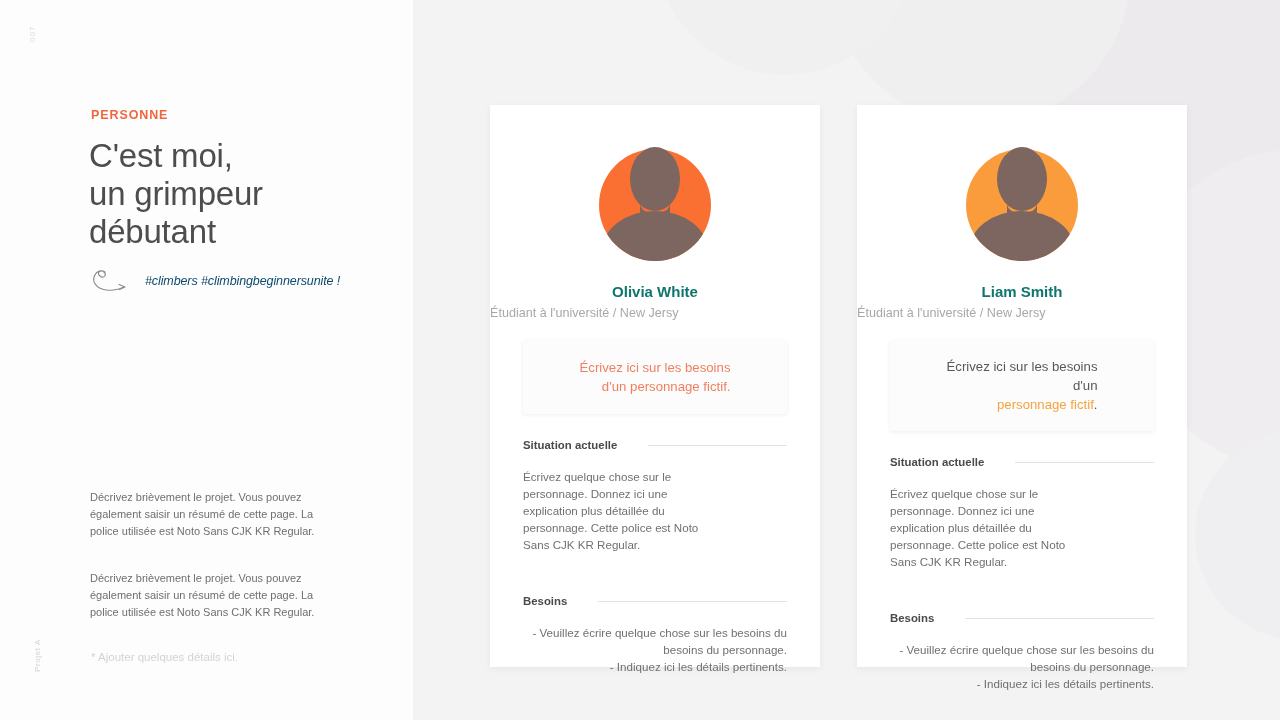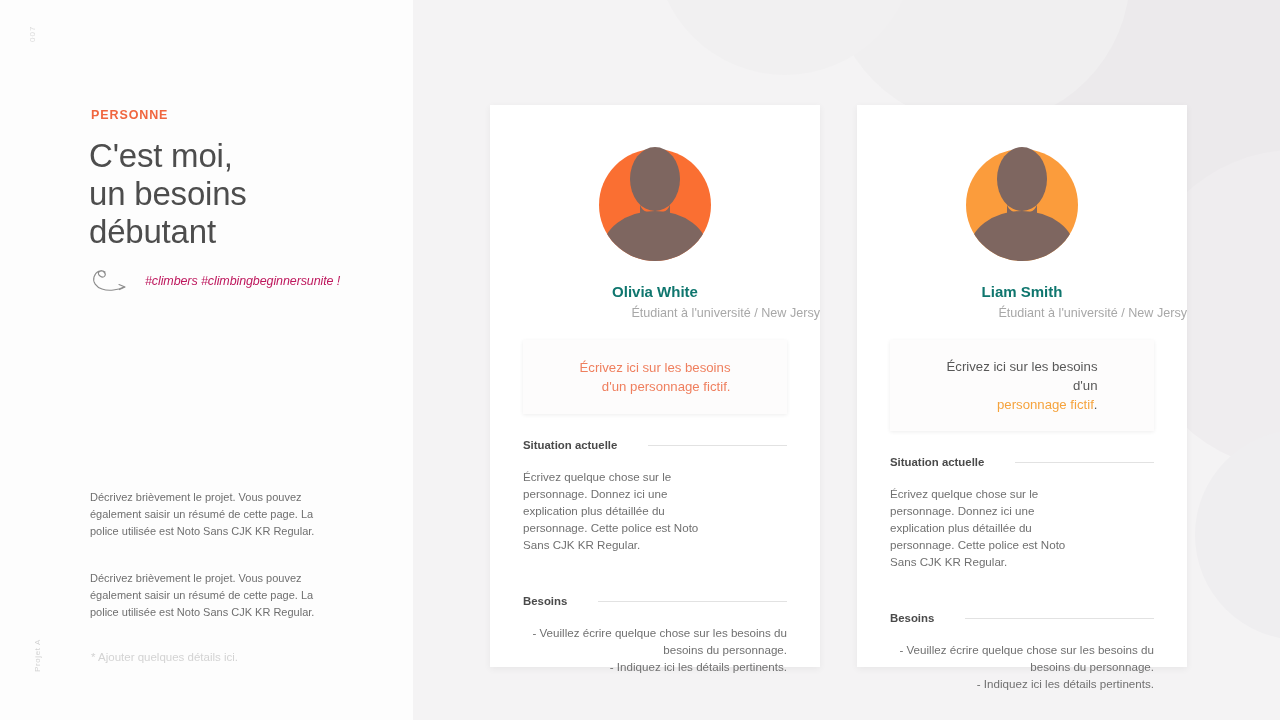--- a/index.html
+++ b/index.html
@@ -60,21 +60,21 @@
     letter-spacing: -0.2px;
   }
 
   .hashtag-row {
     position: absolute; left: 91px; top: 268px;
     display: flex; align-items: center; gap: 10px;
   }
   .arrow-doodle { width: 44px; height: 26px; display:block; }
   .hashtag-text {
     font-size: 12.5px; font-style: italic;
-    color: #be185d; letter-spacing: -0.1px;
+    color: #0c4a6e; letter-spacing: -0.1px;
   }
 
   .body-copy {
     position: absolute; left: 90px;
     width: 250px;
     font-size: 11px;
     line-height: 17px;
     color: #6f6f6f;
   }
   .body-copy.p1 { top: 489px; }
@@ -106,21 +106,21 @@
   }
   .avatar-svg { display: block; width: 118px; height: 118px; overflow: visible; }
 
   .persona-name {
     text-align: center;
     margin-top: 22px;
     font-size: 15px; font-weight: bold;
     color: #0f766e;
   }
   .persona-role {
-    text-align: right;
+    text-align: left;
     margin-top: 6px;
     font-size: 12.6px;
     color: #a8a8a8;
   }
 
   .quote-box {
     margin: 20px 33px 0;
     background: #fdfcfc;
     box-shadow: 0 1px 4px rgba(0,0,0,0.07);
     padding: 17px 14px;
@@ -177,21 +177,21 @@
 
 <div class="left-panel">
 
   <div class="page-marker">007</div>
   <div class="project-marker">Projet A</div>
 
   <div class="eyebrow">PERSONNE</div>
 
   <h1 class="headline">
     <span>C'est moi,</span><br>
-    <span>un besoins</span><br>
+    <span>un grimpeur</span><br>
     <span>débutant</span>
   </h1>
 
   <div class="hashtag-row">
     <svg class="arrow-doodle" viewBox="0 0 44 26">
       <path d="M14 4 C 9 1, 5 5, 9 8 C 13 11, 16 7, 13 4 C 10 1.5, 5 3, 3 9 C 1.5 14, 5 19, 11 21 C 18 23.4, 27 22, 33 19" fill="none" stroke="#8c8c8c" stroke-width="1.1" stroke-linecap="round"></path>
       <path d="M28 16.5 L34 19 L28.5 21.6" fill="none" stroke="#8c8c8c" stroke-width="1.1" stroke-linecap="round" stroke-linejoin="round"></path>
     </svg>
     <span class="hashtag-text">#climbers #climbingbeginnersunite !</span>
   </div>

